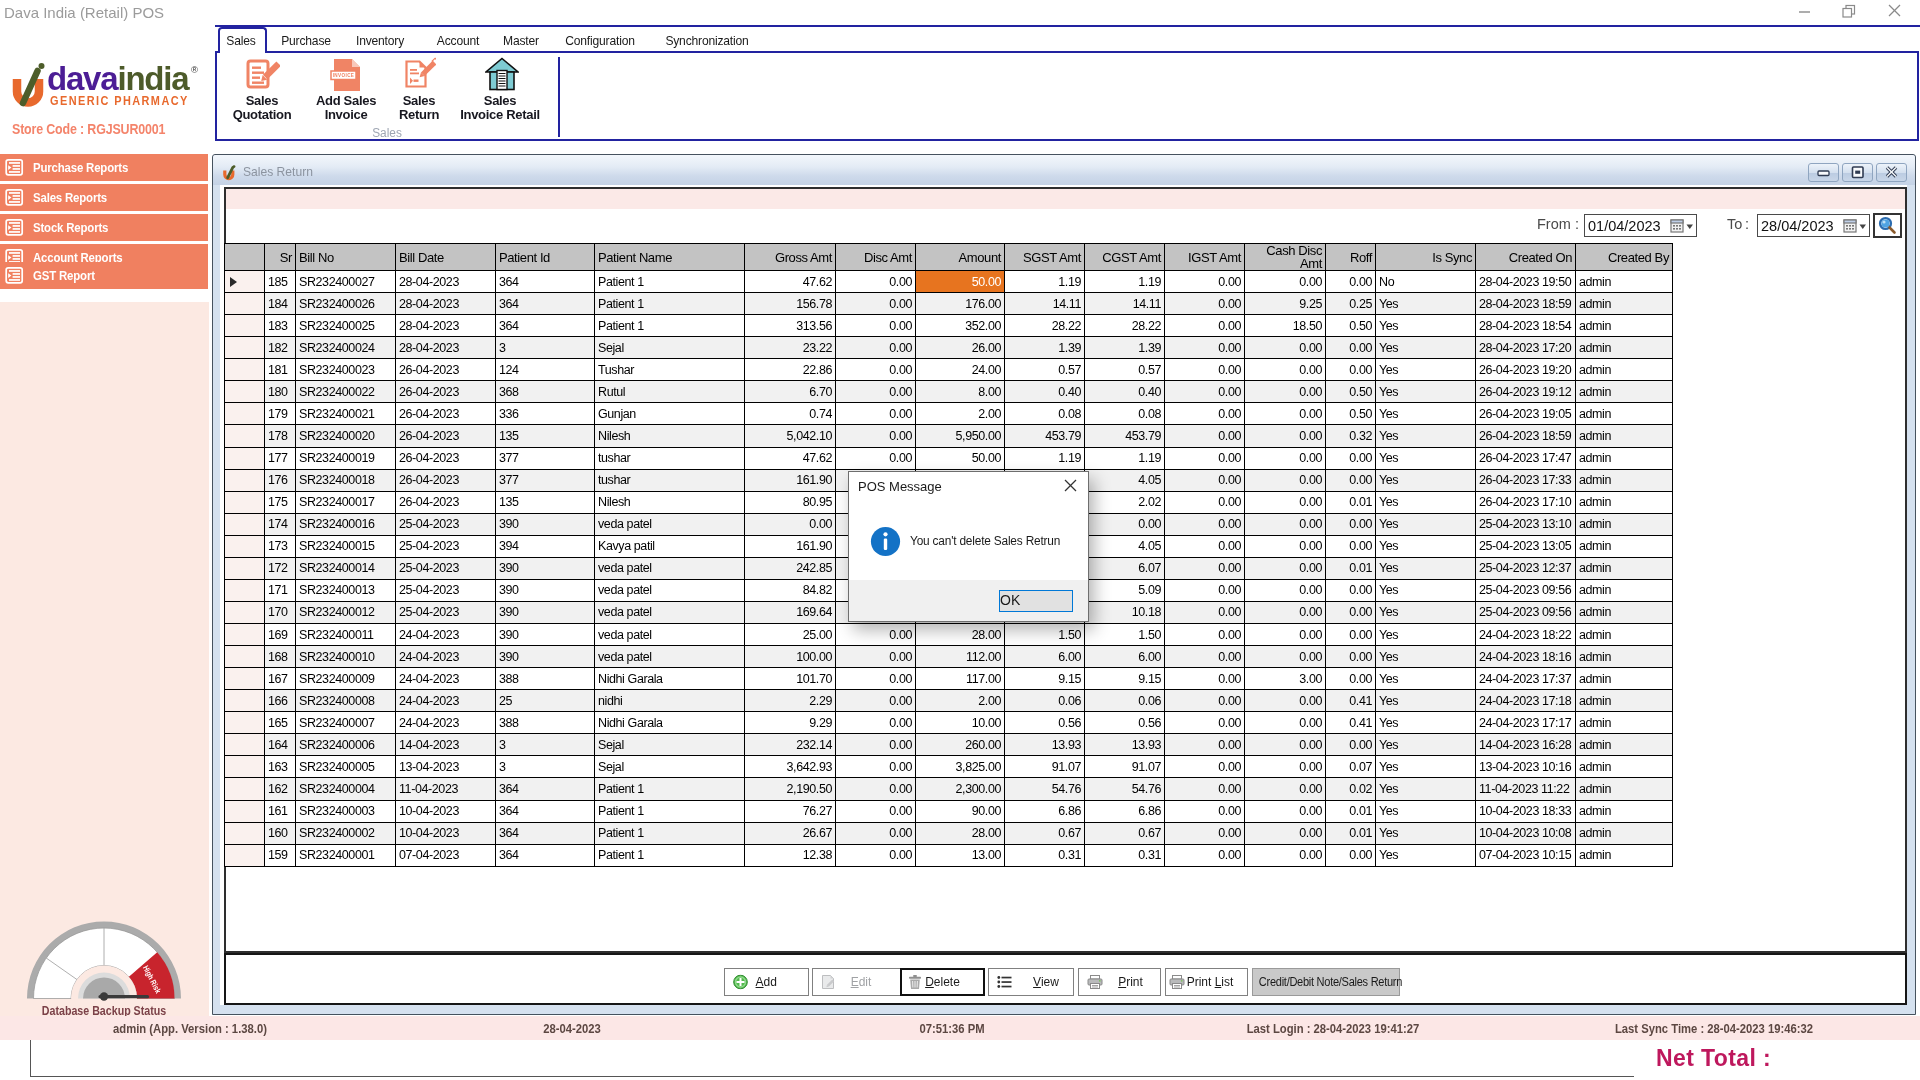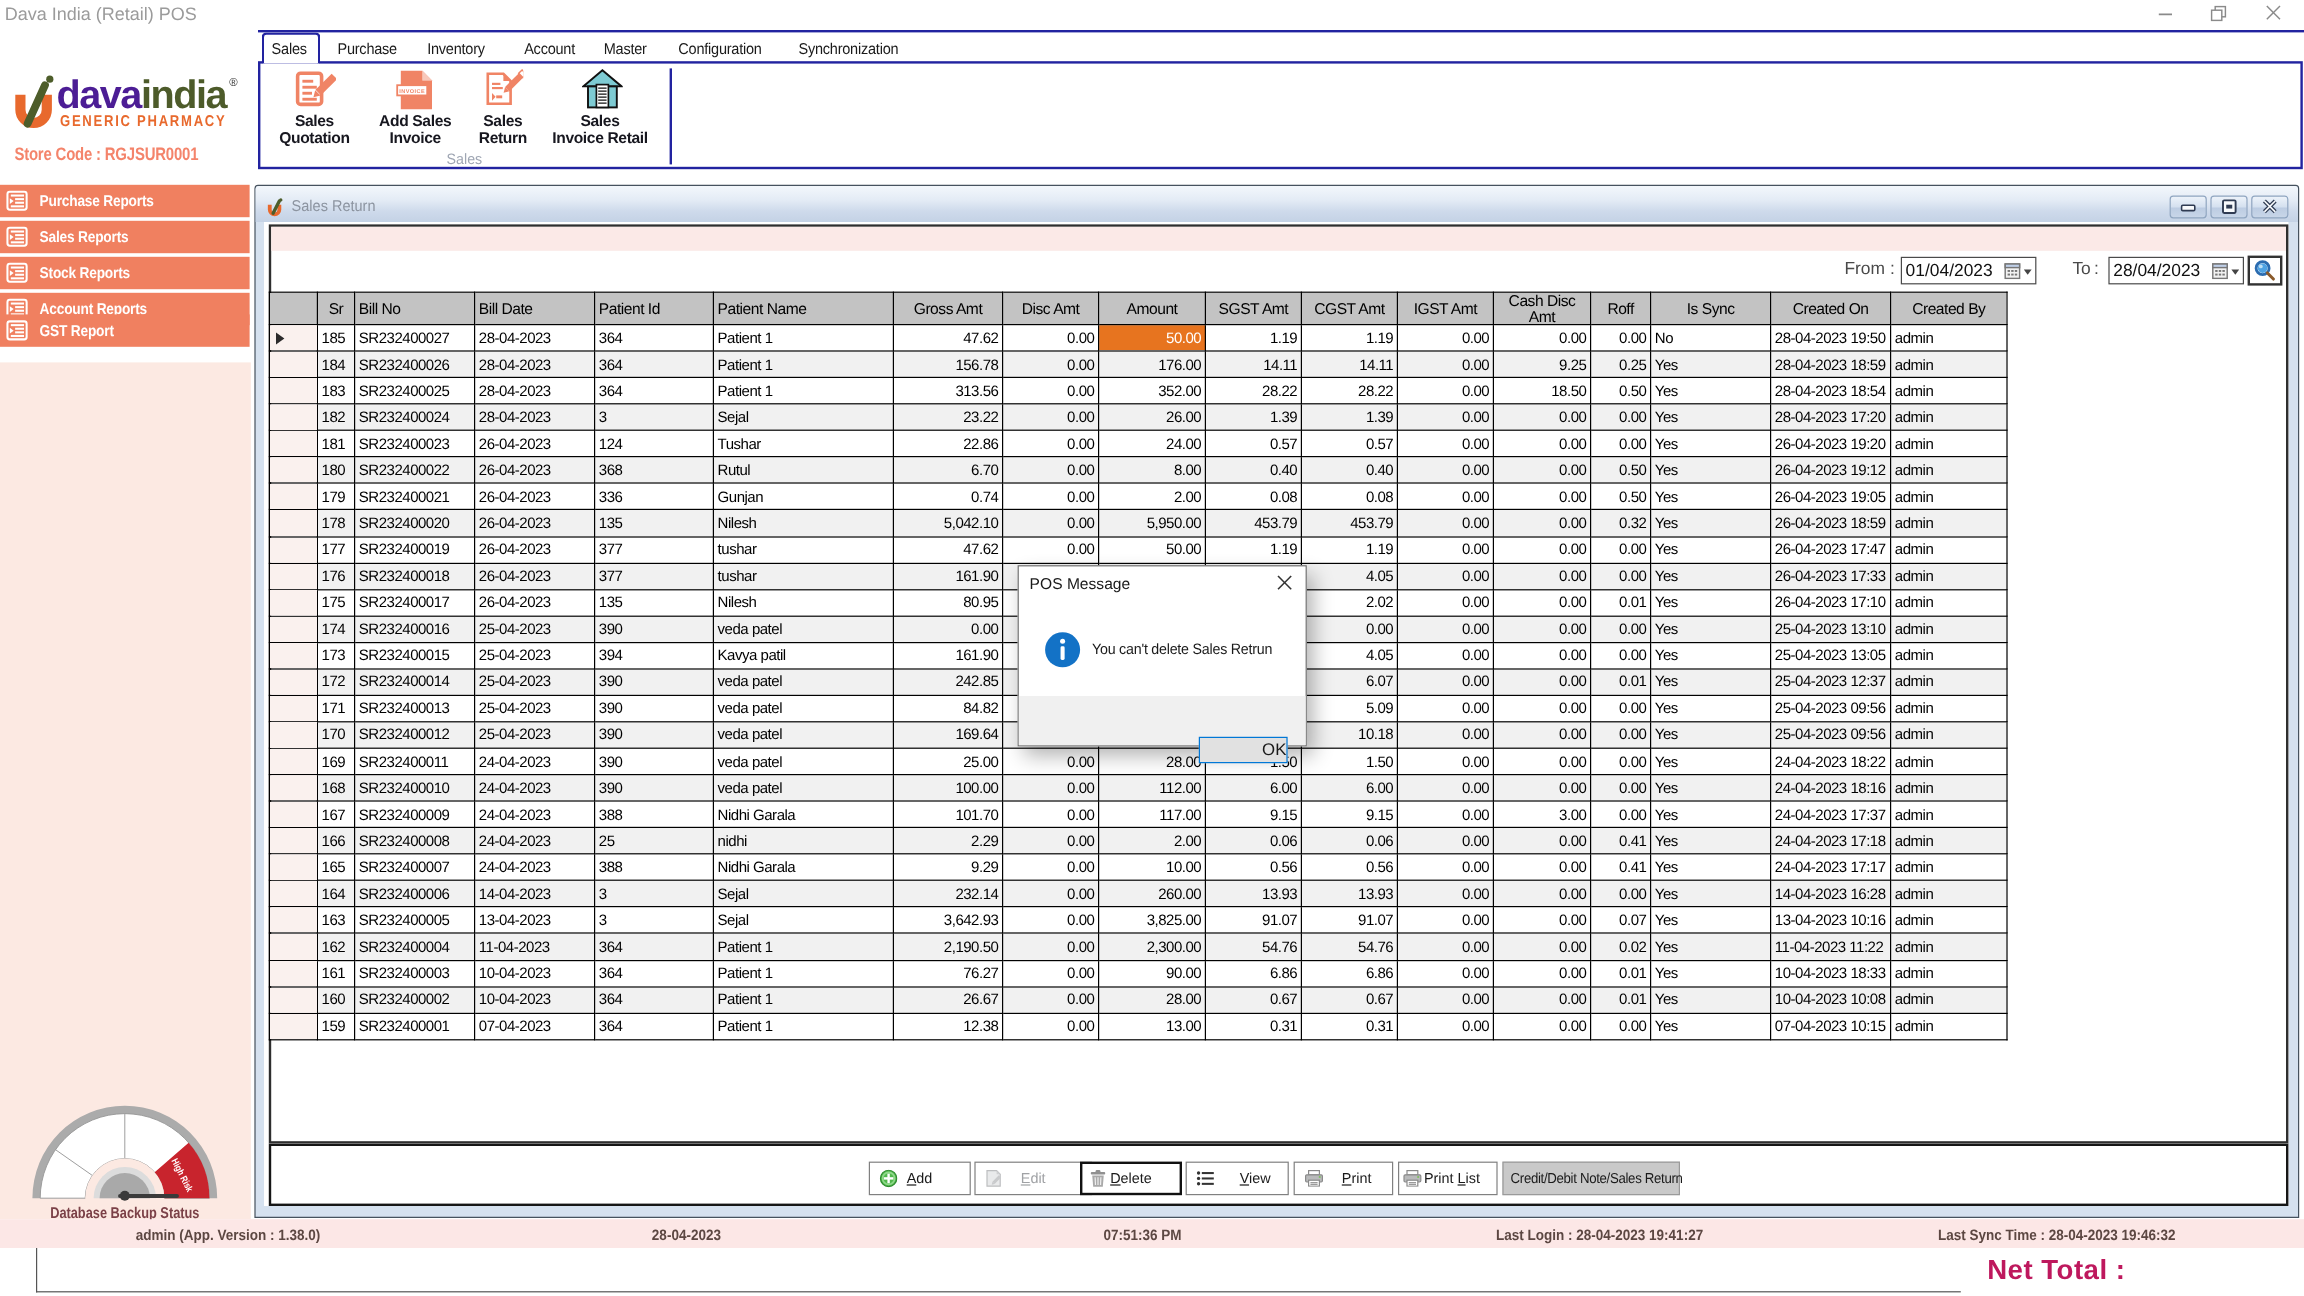--- a/index.html
+++ b/index.html
@@ -53,21 +53,21 @@
 .dbox { position:absolute; top:214px; width:113px; height:23px; border:1.6px solid #4A4A4A; background:#fff; font-size:14.5px; color:#111; }
 .dbox .dt { position:absolute; left:3px; top:3px; }
 .dbox svg { position:absolute; right:2px; top:4px; }
 #searchbtn { left:1873px; top:213px; width:29px; height:25px; border:2px solid #333; background:#fff; }
 
 
 #tblwrap { left:224px; top:243px; }
 table.grid { border-collapse:collapse; table-layout:fixed; width:1448px; border:1.5px solid #000; font-size:12.5px; letter-spacing:-0.4px; color:#000; }
 table.grid th, table.grid td { border:1px solid #000; overflow:hidden; white-space:nowrap; padding:0 3px; }
 tr.hrow th { background:#C3C3C3; height:26px; font-weight:normal; font-size:13px; border-bottom:1.5px solid #000; }
-tr.hrow .hl { text-align:left; } tr.hrow .hc { text-align:center; }
+tr.hrow .hl { text-align:left; } tr.hrow .hc { text-align:right; }
 .cashd { line-height:13px; margin-top:0px; }
 table.grid td { height:22.07px; }
 tr.odd td { background:#fff; }
 tr.even td { background:#F1F1F1; }
 td.ind { background:#FAF1EE !important; border-top-color:#C9C9C9; border-bottom-color:#C9C9C9; border-left-color:#000; position:relative; }
 td.l { text-align:left; } td.r { text-align:right; }
 td.sel { background:#E7741F !important; color:#fff; }
 .tri { position:absolute; left:5px; top:5.5px; width:0; height:0; border-left:7px solid #2b2b2b; border-top:5.2px solid transparent; border-bottom:5.2px solid transparent; }
 
 
@@ -81,21 +81,21 @@
 .tbtn .tlb { width:100%; text-align:center; font-size:12px; }
 .tbtn.gray .tlb { font-size:12px; letter-spacing:-0.3px; white-space:nowrap; display:inline-block; transform:scaleX(0.92); }
 
 
 #dlg { left:848px; top:471px; width:241px; height:151px; background:#fff; border:1px solid #6E6E6E;
   box-shadow:5px 8px 16px rgba(0,0,0,0.3); }
 #dlgtitle { left:858px; top:479px; font-size:13px; color:#1a1a1a; }
 #dlgmsg { left:910px; top:534px; font-size:12.5px; letter-spacing:-0.2px; color:#1a1a1a; transform:scaleX(0.95); transform-origin:left top; white-space:nowrap; }
 #dlgfoot { left:849px; top:580px; width:239px; height:41px; background:#F0F0F0; }
 #okbtn { left:999px; top:590px; width:74px; height:22px; background:#E1E1E1; border:1.6px solid #0078D7;
-  font-size:14px; color:#1a1a1a; text-align:right; line-height:19px;margin-top:24px; }
+  font-size:14px; color:#1a1a1a; text-align:left; line-height:19px; }
 
 
 #statusbar { left:0; top:1016px; width:1920px; height:24px; background:#FCE7E6; }
 .st { position:absolute; top:1022px; font-size:12.5px; font-weight:bold; color:#5C4742; transform:translateX(-50%) scaleX(0.9); white-space:nowrap; }
 
 
 #nettotal { left:1656px; top:1045px; font-size:23px; font-weight:bold; color:#be185d; letter-spacing:0.4px; }
 #bleft { left:30px; top:1040px; width:1px; height:37px; background:#555; }
 #bbot { left:30px; top:1076px; width:1604px; height:1px; background:#555; }
 </style></head>

